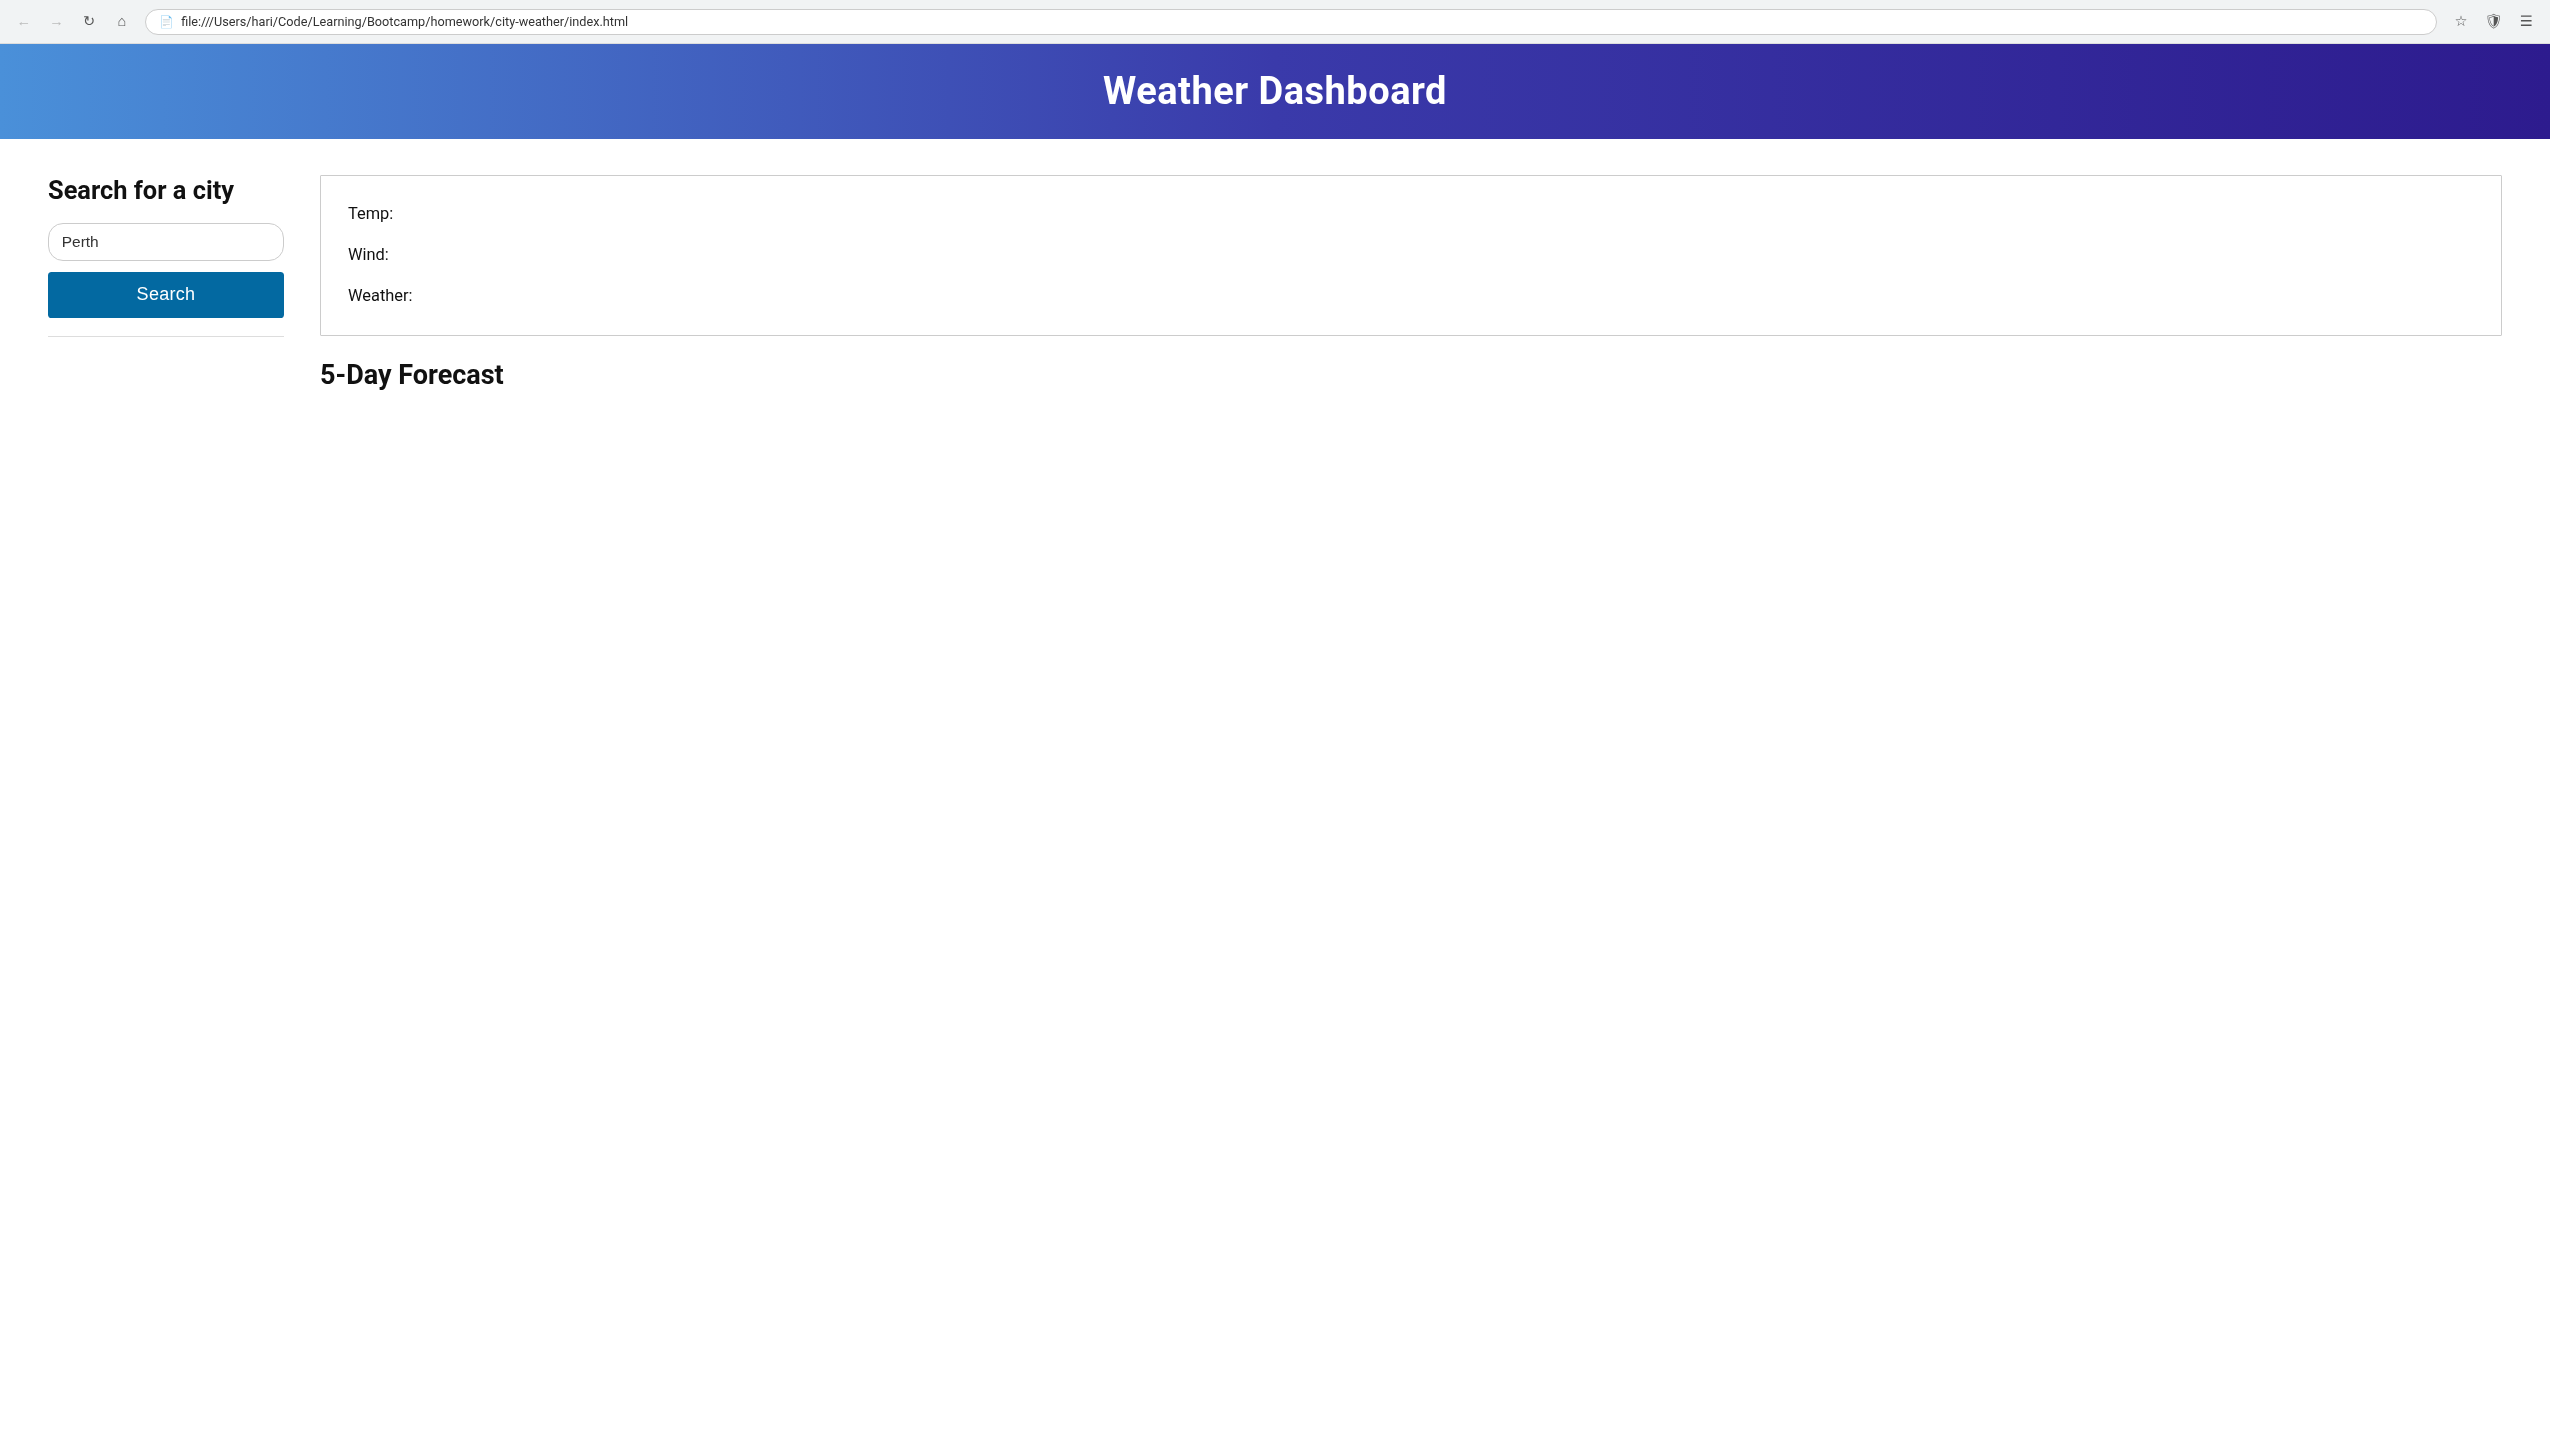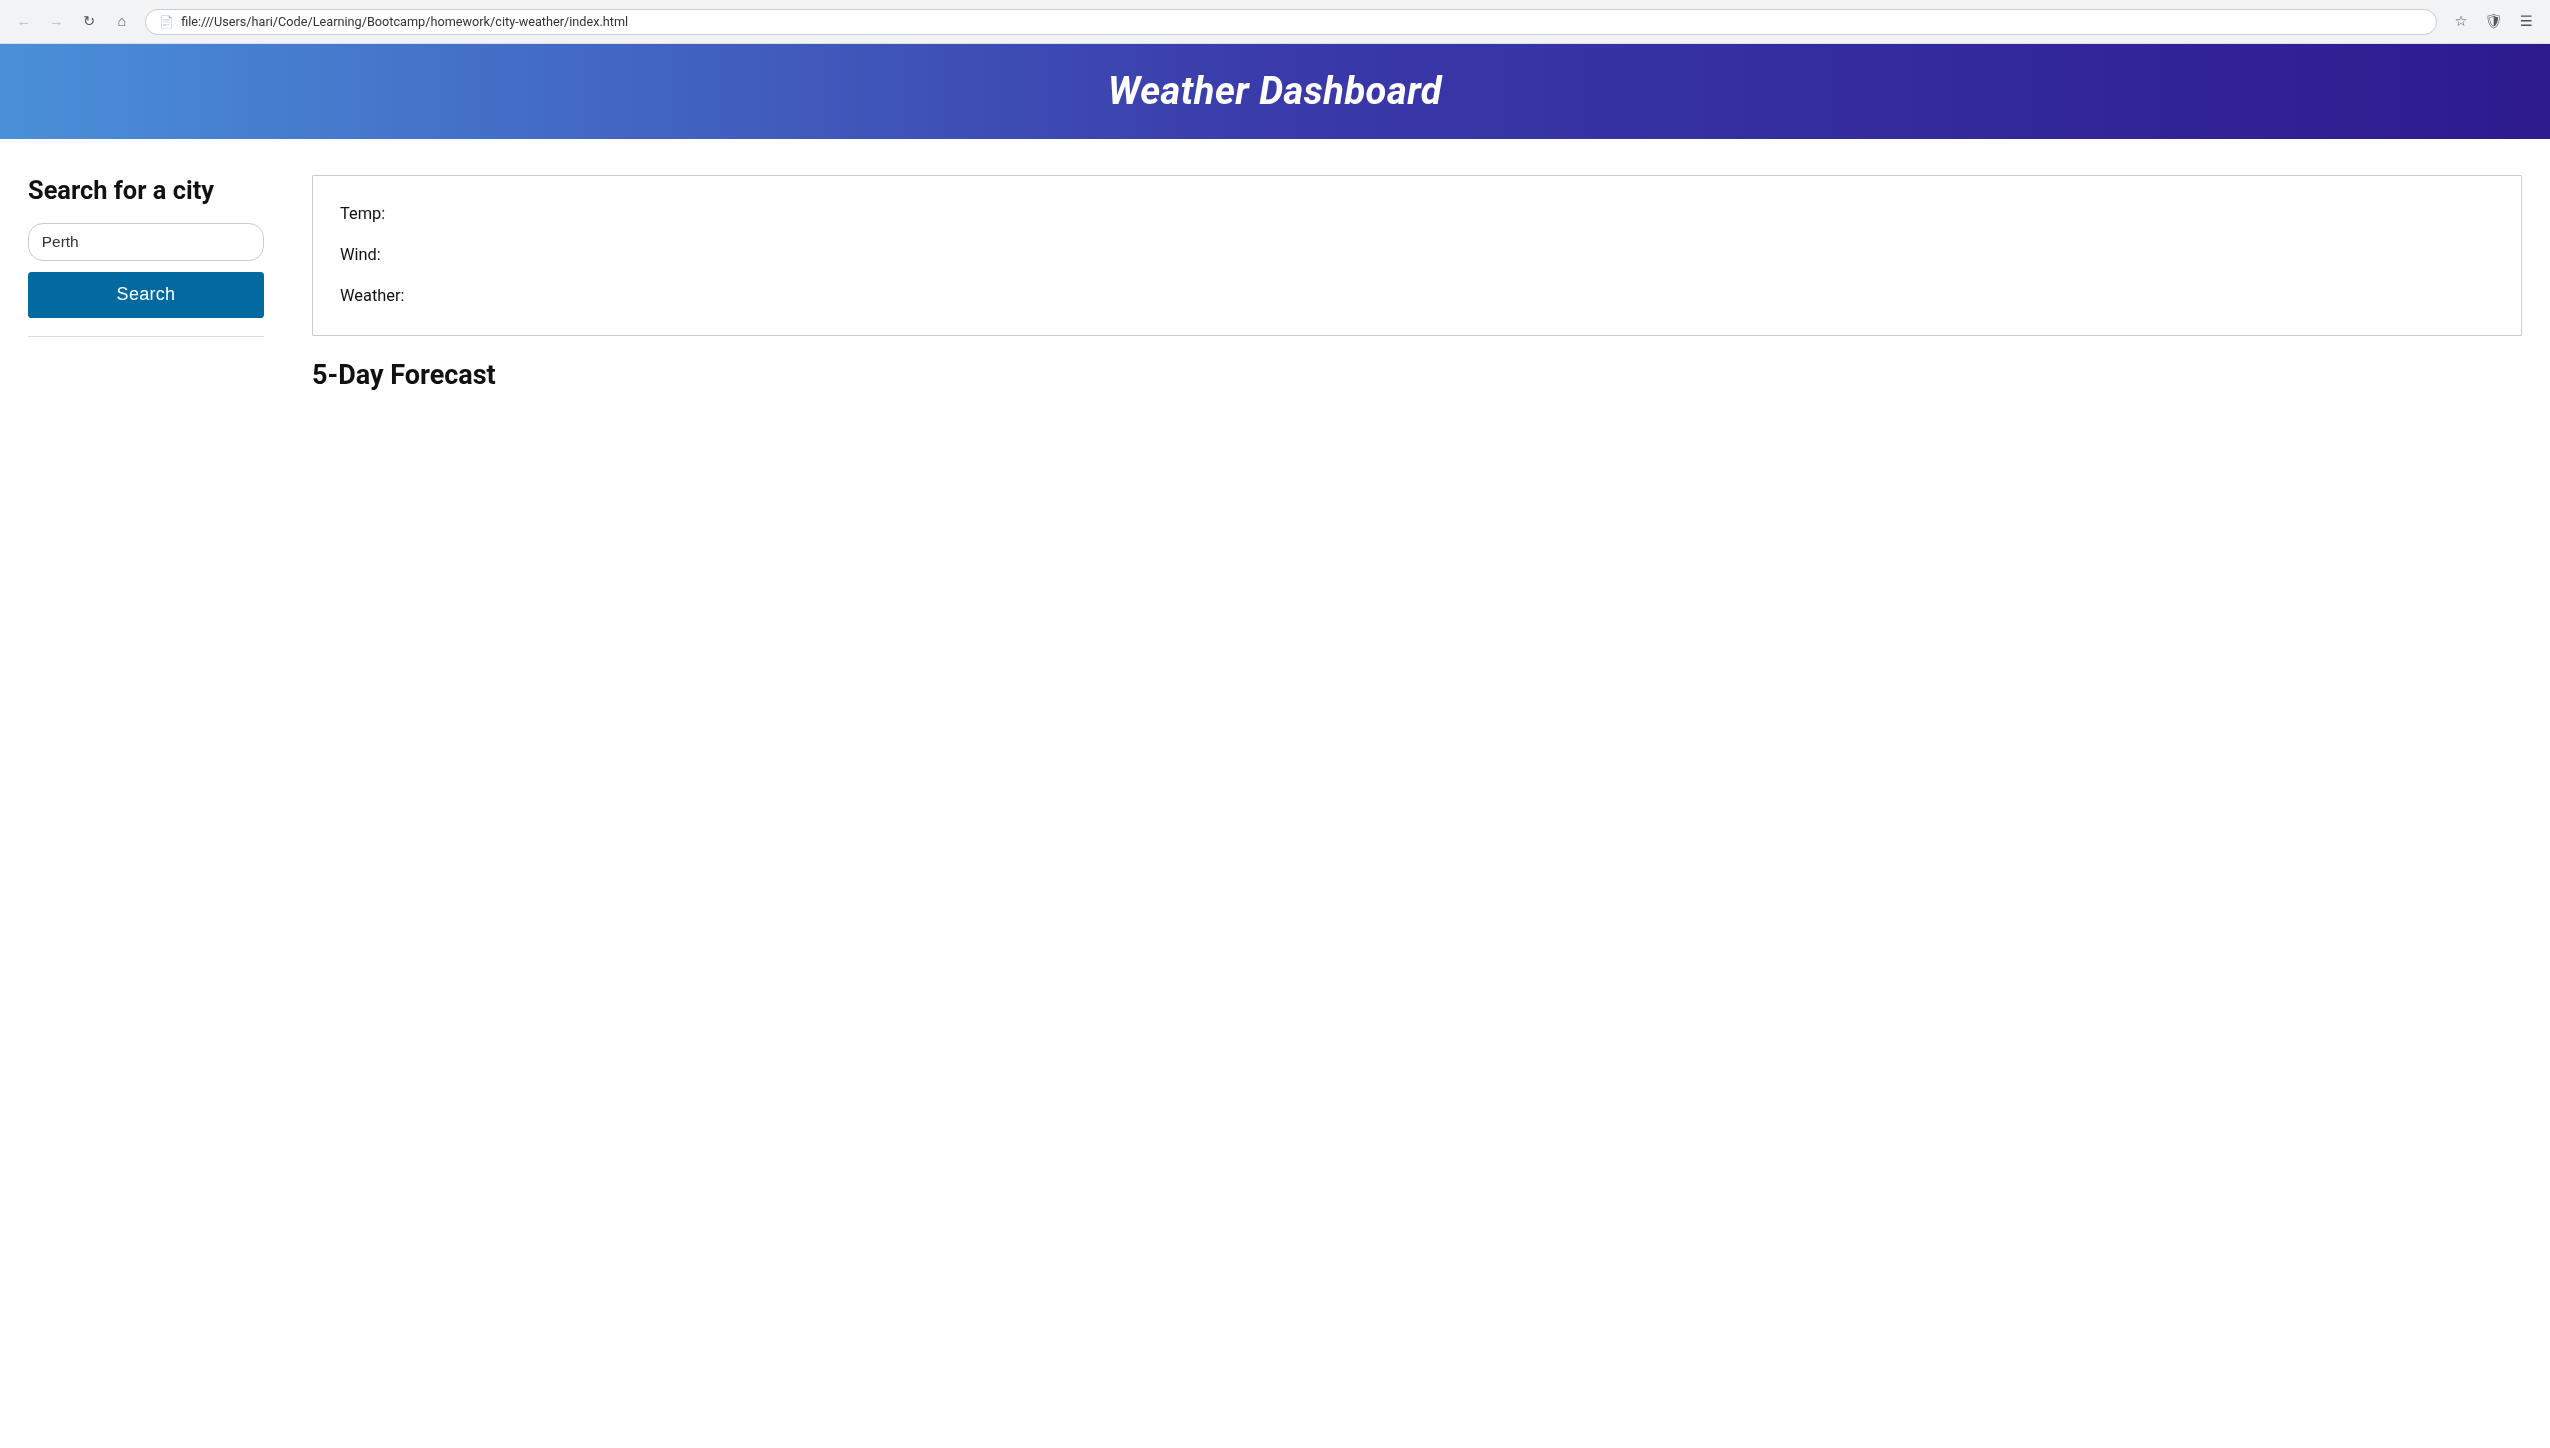--- a/index.html
+++ b/index.html
@@ -86,35 +86,34 @@
       border-radius: 50%;
       color: #555;
       font-size: 14.5px;
     }
 
     
     .app-header {
       background: linear-gradient(to right, #4a90d9, #3a3aaa, #2d1b8e);
       padding: 25.4px 18px;
       text-align: center;
-      font-style: italic;
     }
 
     .app-title {
       color: white;
       font-size: 38px;
       font-weight: 700;
       letter-spacing: 0.5px;
     }
 
     
     .main-content {
       display: flex;
-      padding: 36px 28px;
-      gap: 48px;
+      padding: 36px 48px;
+      gap: 36px;
       align-items: flex-start;
     }
 
     
     .sidebar {
       width: 236px;
       flex-shrink: 0;
     }
 
     .search-heading {

